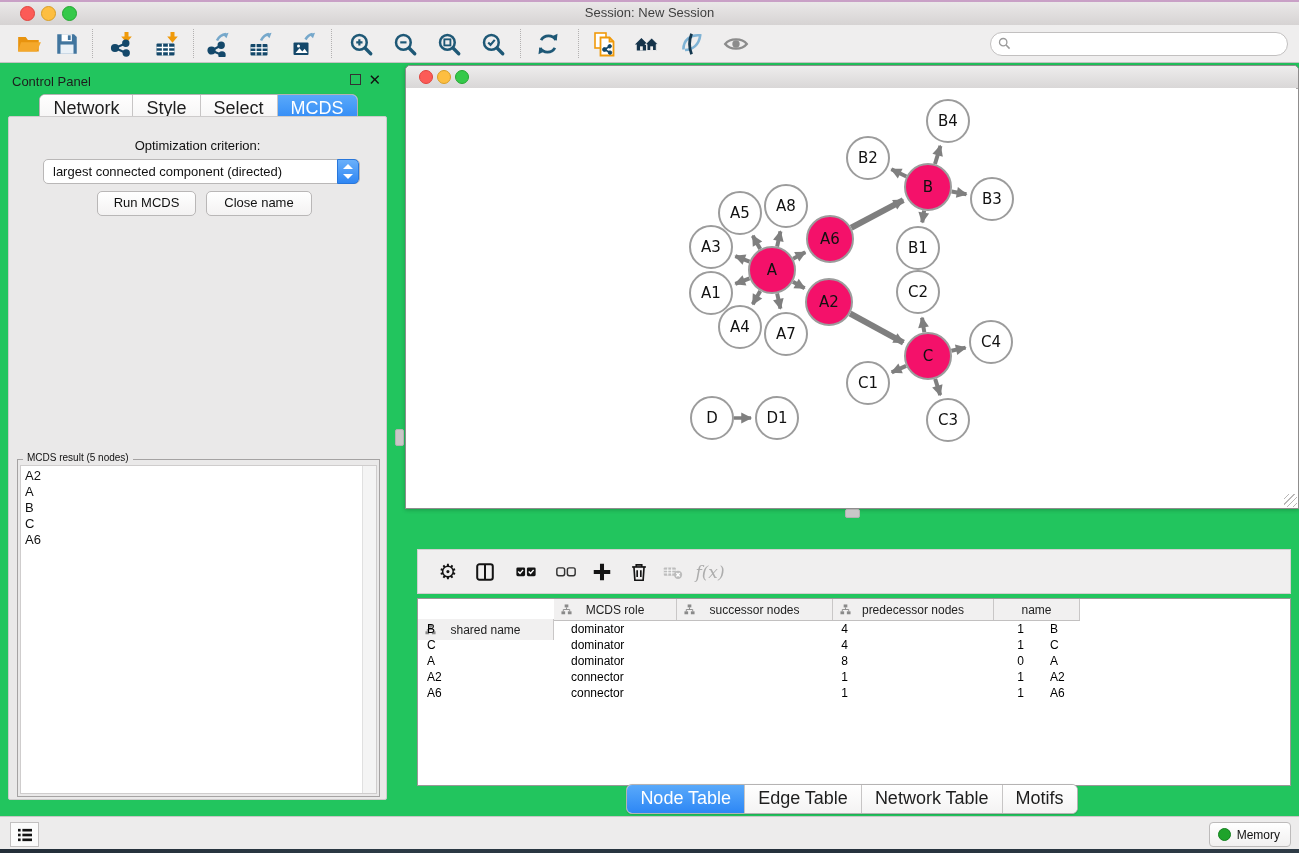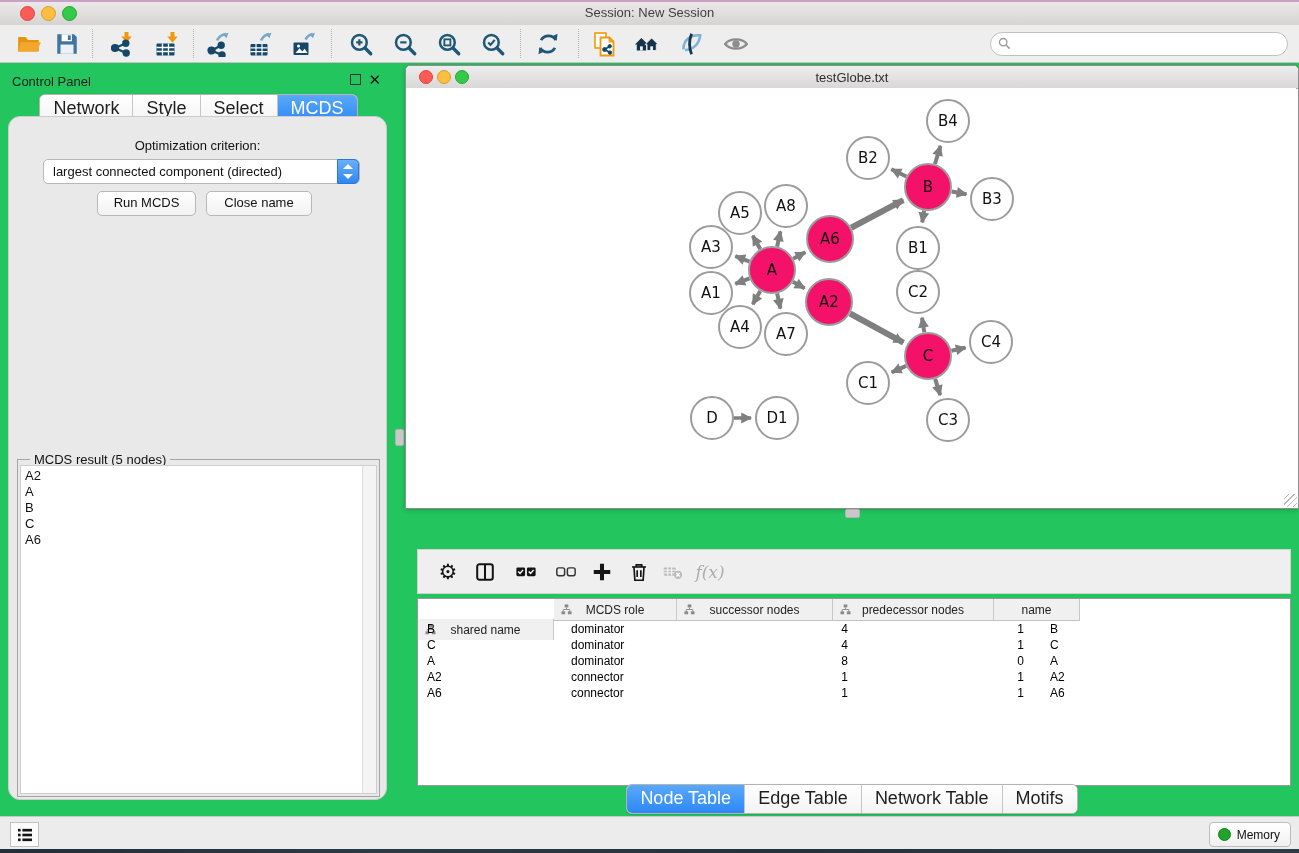--- a/index.html
+++ b/index.html
@@ -30,31 +30,31 @@
   .panel-title{font-size:13px;color:#1d1d1d;}
   .float-ico{display:inline-block;width:9px;height:9px;border:1.5px solid #333;cursor:pointer;}
   .close-ico{font-size:15px;font-weight:bold;color:#111;line-height:9px;cursor:pointer;}
   .cp-head{position:absolute;left:8px;top:8px;right:6px;height:16px;}
   .cp-head .ic{position:absolute;top:2px;}
   .seg{display:inline-flex;border:1px solid #B5B3B3;border-radius:6px;overflow:hidden;background:#fff;box-shadow:0 0.5px 1px rgba(0,0,0,.12);}
   .seg .t{padding:3px 13px 4px;font-size:18px;color:#1e1e1e;background:linear-gradient(#FFFFFF,#F4F3F3);border-right:1px solid #C7C5C5;white-space:nowrap;cursor:pointer;}
   .seg .t:last-child{border-right:none;}
   .seg .t.active{background:linear-gradient(#59A9FA,#2D87F5);color:#fff;}
   .cp-tabs-wrap{position:absolute;left:0;top:30px;width:100%;text-align:center;}
-  .cp-box{position:absolute;left:4px;top:52px;right:6px;bottom:12px;background:#EAE9E9;border:1px solid #CDCBCB;border-radius:12px;}
+  .cp-box{position:absolute;left:4px;top:52px;right:6px;bottom:12px;background:#EAE9E9;border:1px solid #CDCBCB;border-radius:2px;}
   .opt-label{position:absolute;left:0;top:21px;width:100%;text-align:center;font-size:13px;color:#111;}
   .dropdown{position:absolute;left:34px;top:42px;width:315px;height:23px;background:#fff;border:1px solid #B9B7B7;border-radius:5px;cursor:pointer;}
   .dropdown .val{position:absolute;left:9px;top:4px;font-size:13px;color:#111;}
   .dropdown .stepper{position:absolute;right:0;top:-1px;width:20px;height:23px;background:linear-gradient(#6AB0FA,#2F86F3);border-radius:0 5px 5px 0;border:1px solid #2877DB;}
   .stepper .up,.stepper .dn{position:absolute;left:5px;width:0;height:0;border-left:5px solid transparent;border-right:5px solid transparent;}
   .stepper .up{top:4px;border-bottom:5px solid #fff;}
   .stepper .dn{bottom:4px;border-top:5px solid #fff;}
   .btn{position:absolute;height:23px;background:linear-gradient(#FFFFFF,#F3F2F2);border:1px solid #B9B7B7;border-radius:5px;font-size:13px;color:#111;text-align:center;line-height:21px;cursor:pointer;}
   .groupbox{position:absolute;left:8px;right:6px;top:342px;bottom:2px;border:1px solid #A5A3A3;}
-  .groupbox .legend{position:absolute;top:-8px;left:5px;background:#EAE9E9;padding:0 4px;font-size:13px;color:#111;margin-left:7px;}
+  .groupbox .legend{position:absolute;top:-8px;left:5px;background:#EAE9E9;padding:0 4px;font-size:10px;color:#111;}
   .groupbox .list{position:absolute;left:2px;right:2px;top:5px;bottom:2px;background:#fff;border:1px solid #CFCDCD;overflow:hidden;}
   .list .scrolltrack{position:absolute;right:0;top:0;bottom:0;width:13px;background:#F4F4F4;border-left:1px solid #E0E0E0;}
   .list ul{margin:2px 0 0 4px;padding:0;list-style:none;}
   .list li{font-size:13px;color:#111;line-height:16px;cursor:default;}
 
   
   .netwin{position:absolute;left:405px;top:65px;width:892px;height:442px;border:1px solid #8F8D8D;border-radius:5px 5px 0 0;background:#fff;box-shadow:0 1px 4px rgba(0,0,0,.22);}
   .net-titlebar{position:absolute;left:0;top:0;width:100%;height:22px;background:linear-gradient(#EEEDED,#D9D7D7);border-bottom:1px solid #ACAAAA;border-radius:5px 5px 0 0;}
   .net-titlebar .tl{width:12px;height:12px;top:4px;}
   .net-titlebar .tl.red{left:13px;} .net-titlebar .tl.yel{left:31px;} .net-titlebar .tl.grn{left:49px;}
@@ -287,21 +287,20 @@
         </div>
       </div>
     </div>
   </div>
 
   <div class="netwin">
     <div class="net-titlebar">
       <span class="tl red"></span>
       <span class="tl yel"></span>
       <span class="tl grn"></span>
-      <div class="title">testGlobe.txt</div>
     </div>
     <div class="net-canvas">
       <svg id="graph" width="890" height="419" viewBox="0 0 890 419">
         <defs>
           <marker id="arrow" viewBox="0 0 12 12" refX="10" refY="6" markerWidth="13" markerHeight="13" orient="auto" markerUnits="userSpaceOnUse">
             <path d="M1 1 L11 6 L1 11 z" fill="#7F7F7F"></path>
           </marker>
         </defs>
         <g id="edges">
             <line x1="354.25116583901666" y1="161.07238915074845" x2="346.7279036743986" y2="147.6715784200225" stroke="#7F7F7F" stroke-width="4" marker-end="url(#arrow)"></line>

